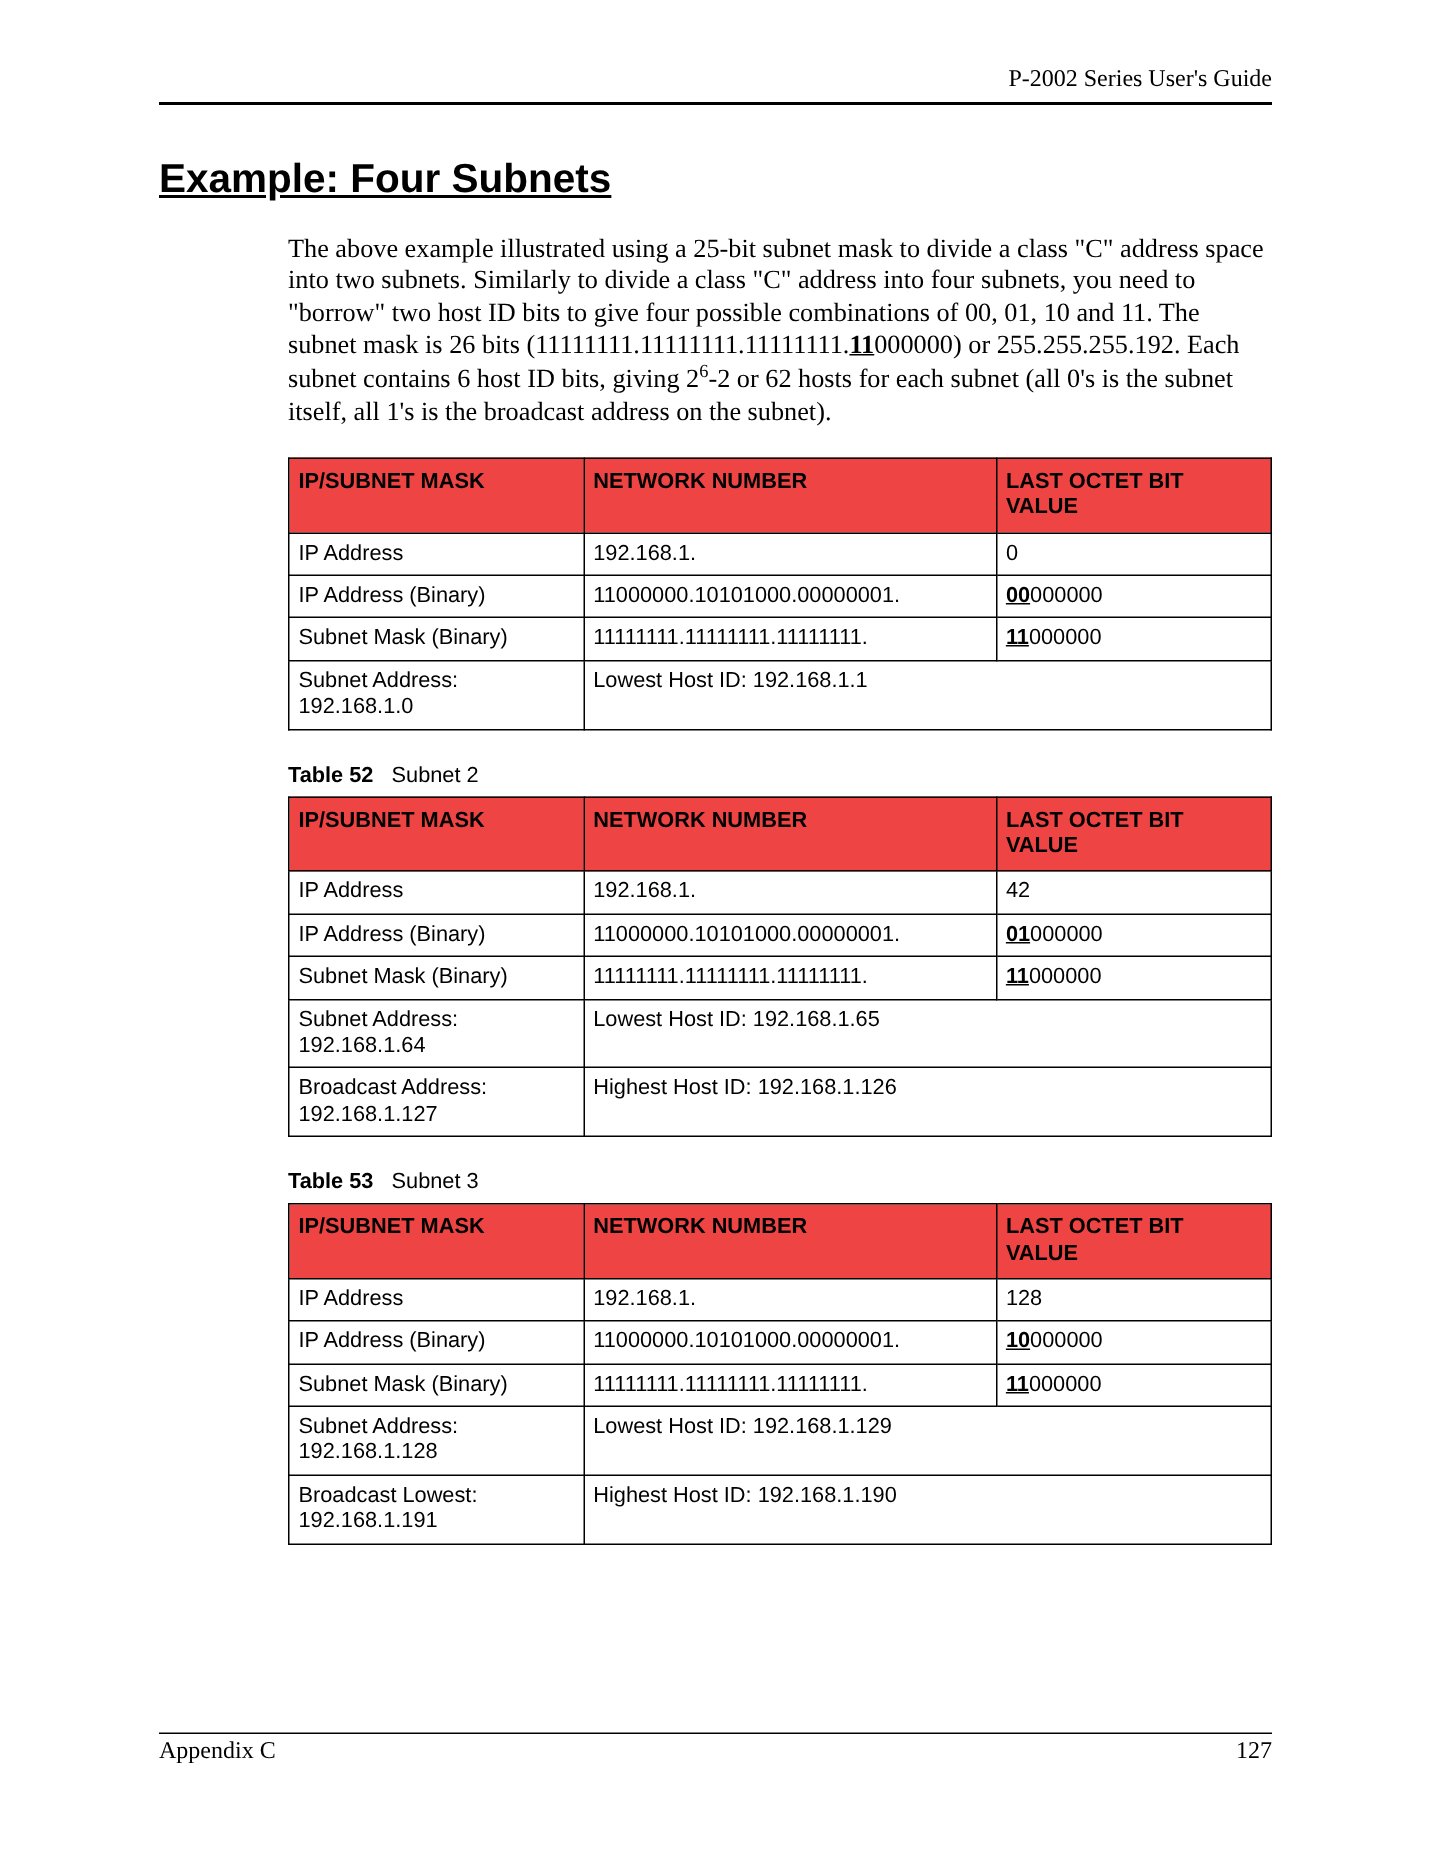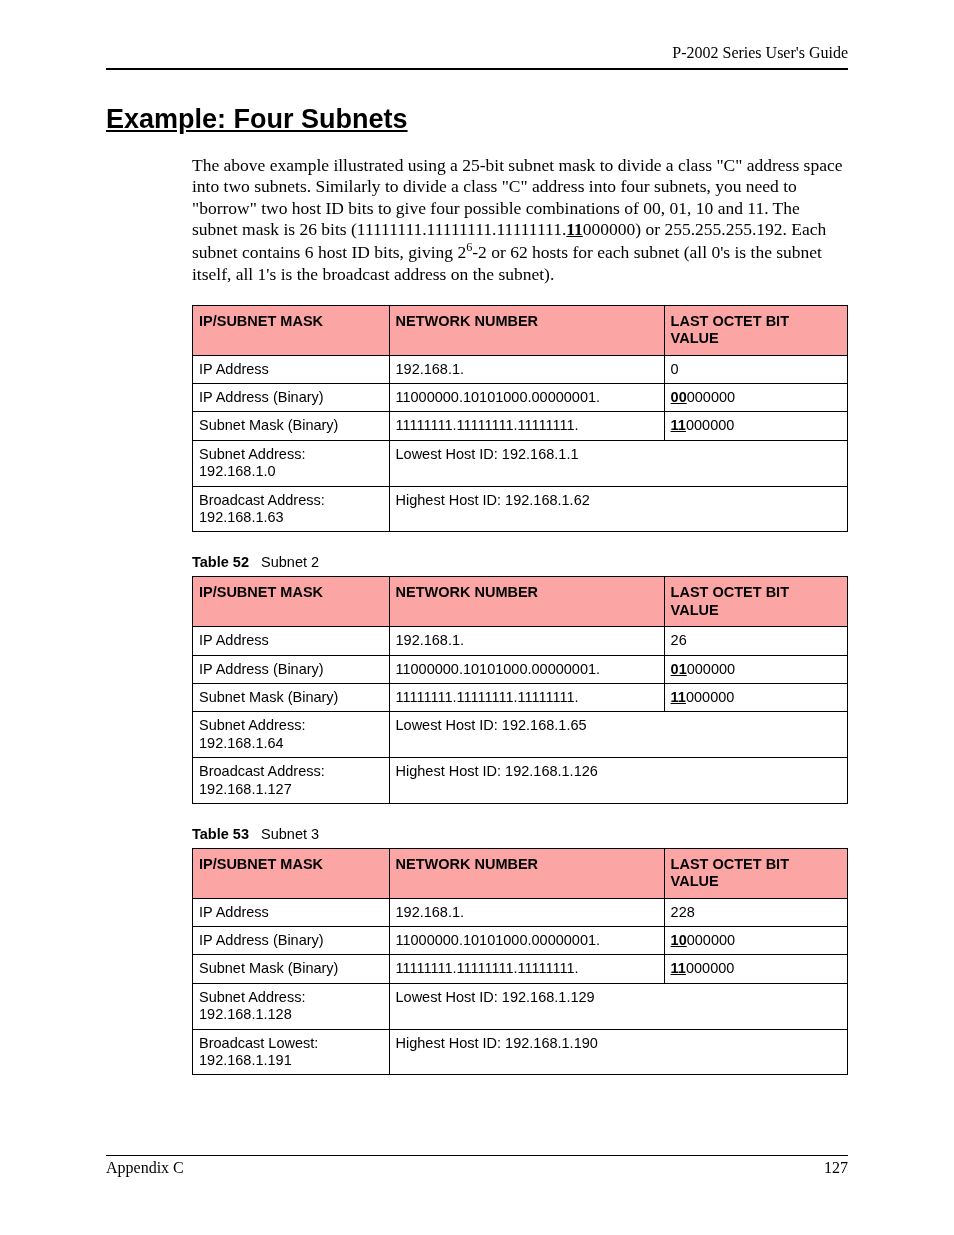--- a/index.html
+++ b/index.html
@@ -60,21 +60,21 @@
   }
   table.subnet th, table.subnet td {
     border: 1px solid #000;
     padding: 5px 6px 5px 6px;
     text-align: left;
     vertical-align: top;
     line-height: 1.2;
   }
   table.subnet th {
     font-weight: bold;
-    background: #fca5a5;
+    background: #ef4444;
   }
   table.subnet thead th { padding-top: 7px; padding-bottom: 7px; }
   .col-a { width: 30%; }
   .col-b { width: 42%; }
   .col-c { width: 28%; }
 
   
   .footer {
     position: absolute;
     left: 106px;
@@ -132,24 +132,20 @@
           <td><span class="bold">00</span><span>000000</span></td>
         </tr>
         <tr>
           <td>Subnet Mask (Binary)</td>
           <td>11111111.11111111.11111111.</td>
           <td><span class="bold">11</span><span>000000</span></td>
         </tr>
         <tr>
           <td>Subnet Address: 192.168.1.0</td>
           <td colspan="2">Lowest Host ID: 192.168.1.1</td>
-        </tr>
-        <tr>
-          <td>Broadcast Address: 192.168.1.63</td>
-          <td colspan="2">Highest Host ID: 192.168.1.62</td>
         </tr>
       </tbody>
     </table>
 
     <div class="table-caption">
       <span class="tlabel">Table 52</span>&nbsp;&nbsp;&nbsp;<span>Subnet 2</span>
     </div>
     <table class="subnet">
       <colgroup>
           <col class="col-a">
@@ -160,21 +156,21 @@
         <tr>
           <th>IP/SUBNET MASK</th>
           <th>NETWORK NUMBER</th>
           <th>LAST OCTET BIT VALUE</th>
         </tr>
       </thead>
       <tbody>
         <tr>
           <td>IP Address</td>
           <td>192.168.1.</td>
-          <td>26</td>
+          <td>42</td>
         </tr>
         <tr>
           <td>IP Address (Binary)</td>
           <td>11000000.10101000.00000001.</td>
           <td><span class="bold">01</span><span>000000</span></td>
         </tr>
         <tr>
           <td>Subnet Mask (Binary)</td>
           <td>11111111.11111111.11111111.</td>
           <td><span class="bold">11</span><span>000000</span></td>
@@ -203,21 +199,21 @@
         <tr>
           <th>IP/SUBNET MASK</th>
           <th>NETWORK NUMBER</th>
           <th>LAST OCTET BIT VALUE</th>
         </tr>
       </thead>
       <tbody>
         <tr>
           <td>IP Address</td>
           <td>192.168.1.</td>
-          <td>228</td>
+          <td>128</td>
         </tr>
         <tr>
           <td>IP Address (Binary)</td>
           <td>11000000.10101000.00000001.</td>
           <td><span class="bold">10</span><span>000000</span></td>
         </tr>
         <tr>
           <td>Subnet Mask (Binary)</td>
           <td>11111111.11111111.11111111.</td>
           <td><span class="bold">11</span><span>000000</span></td>

